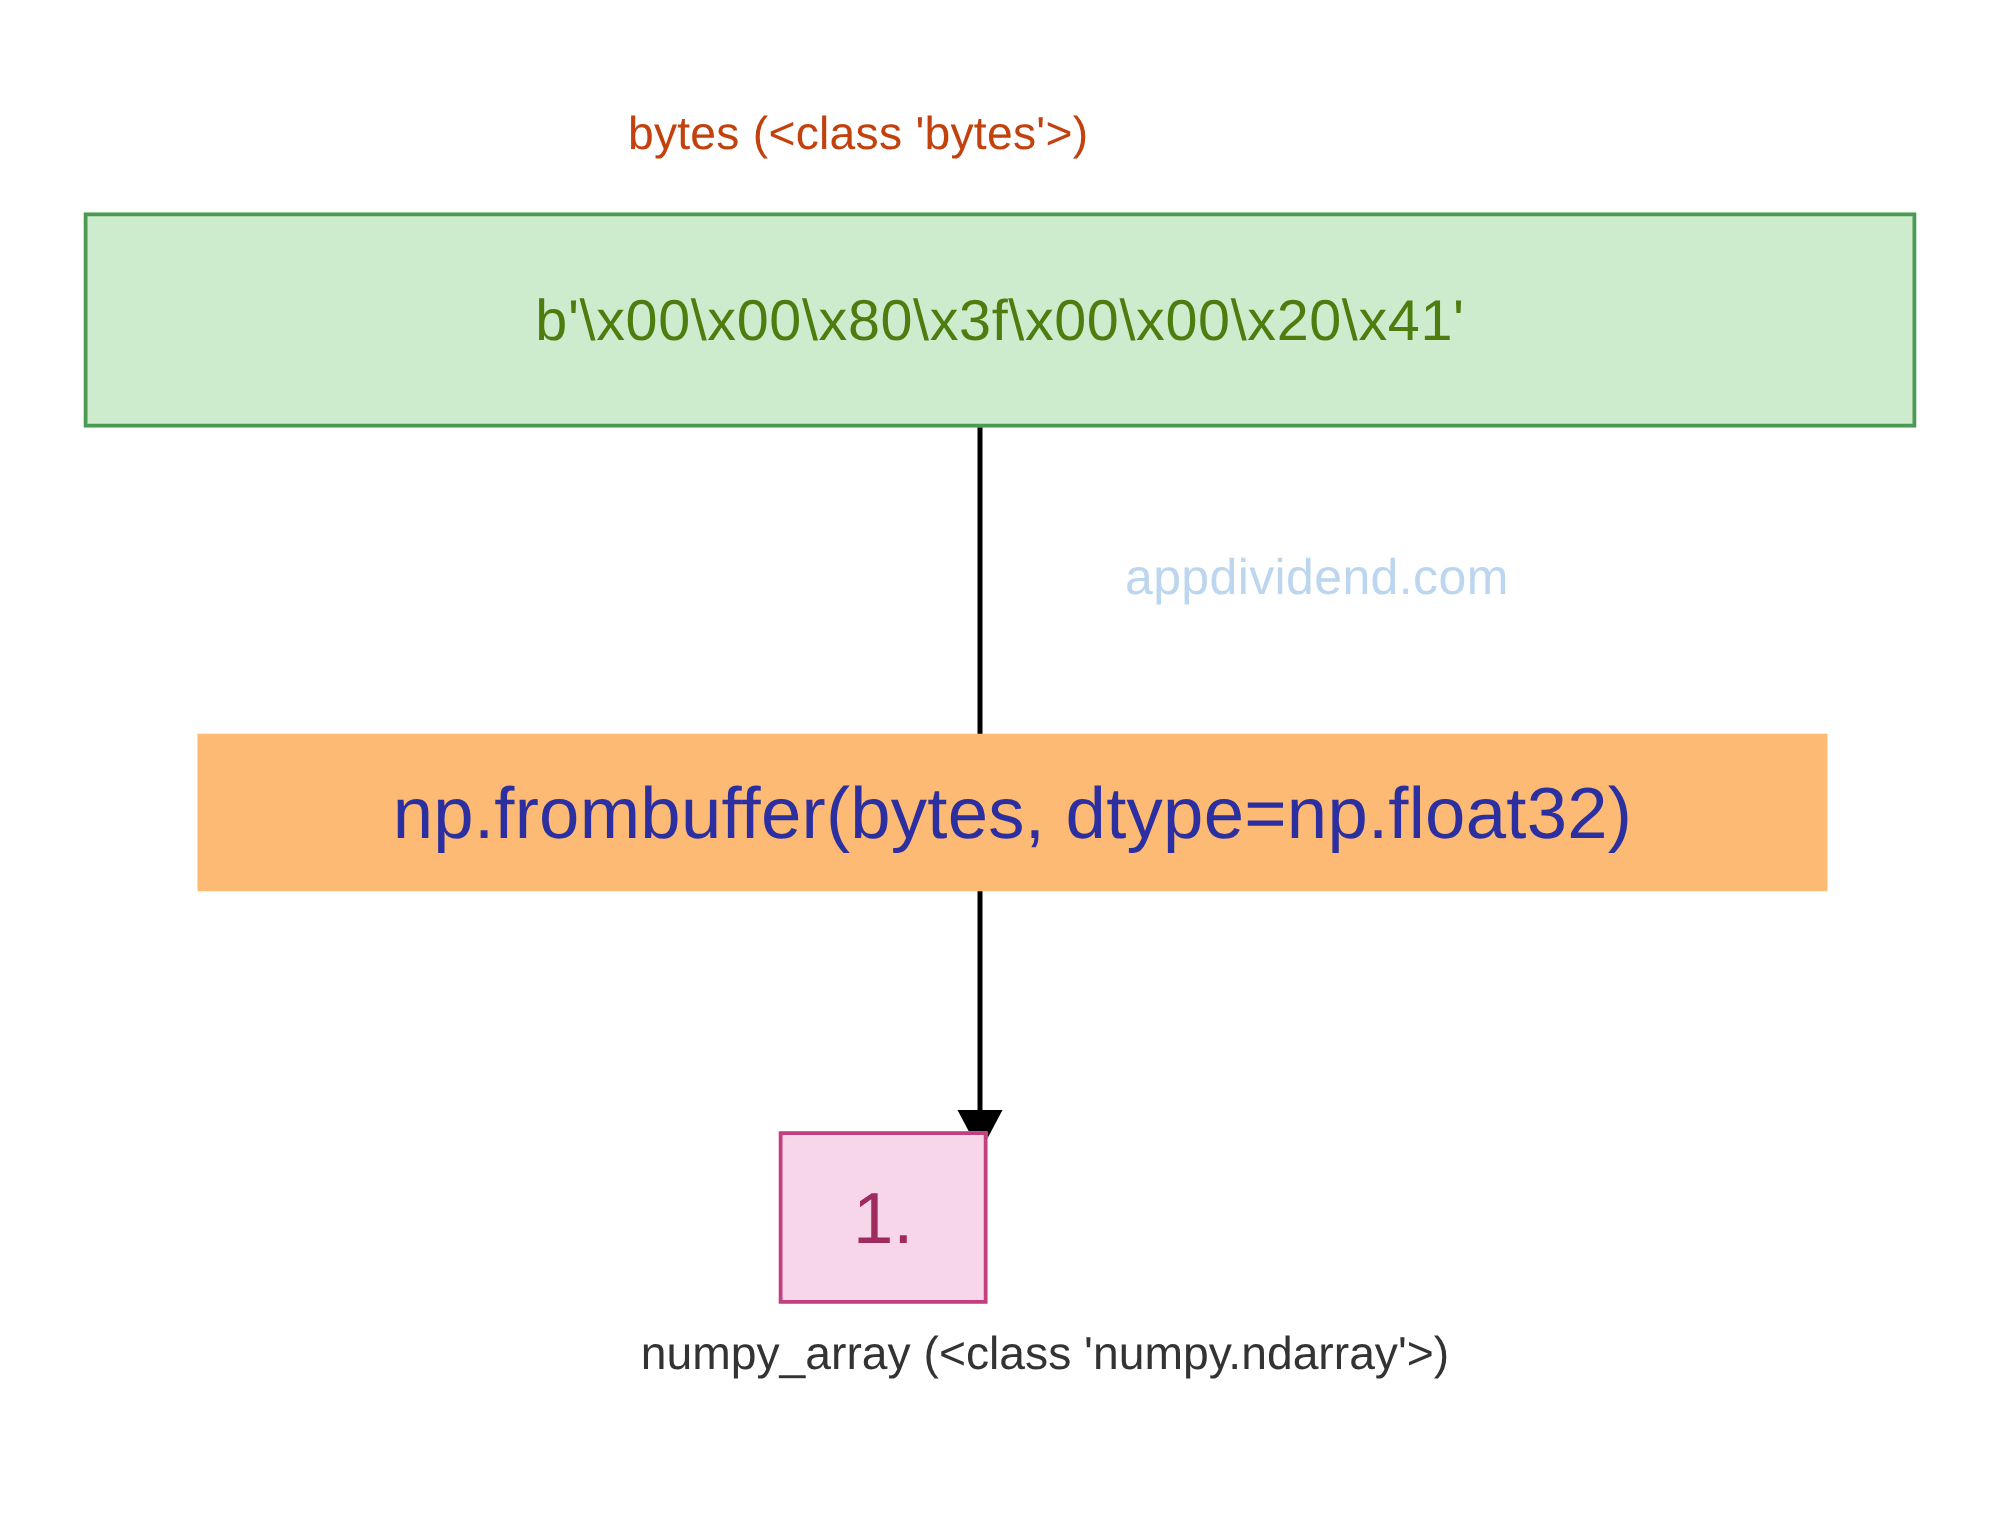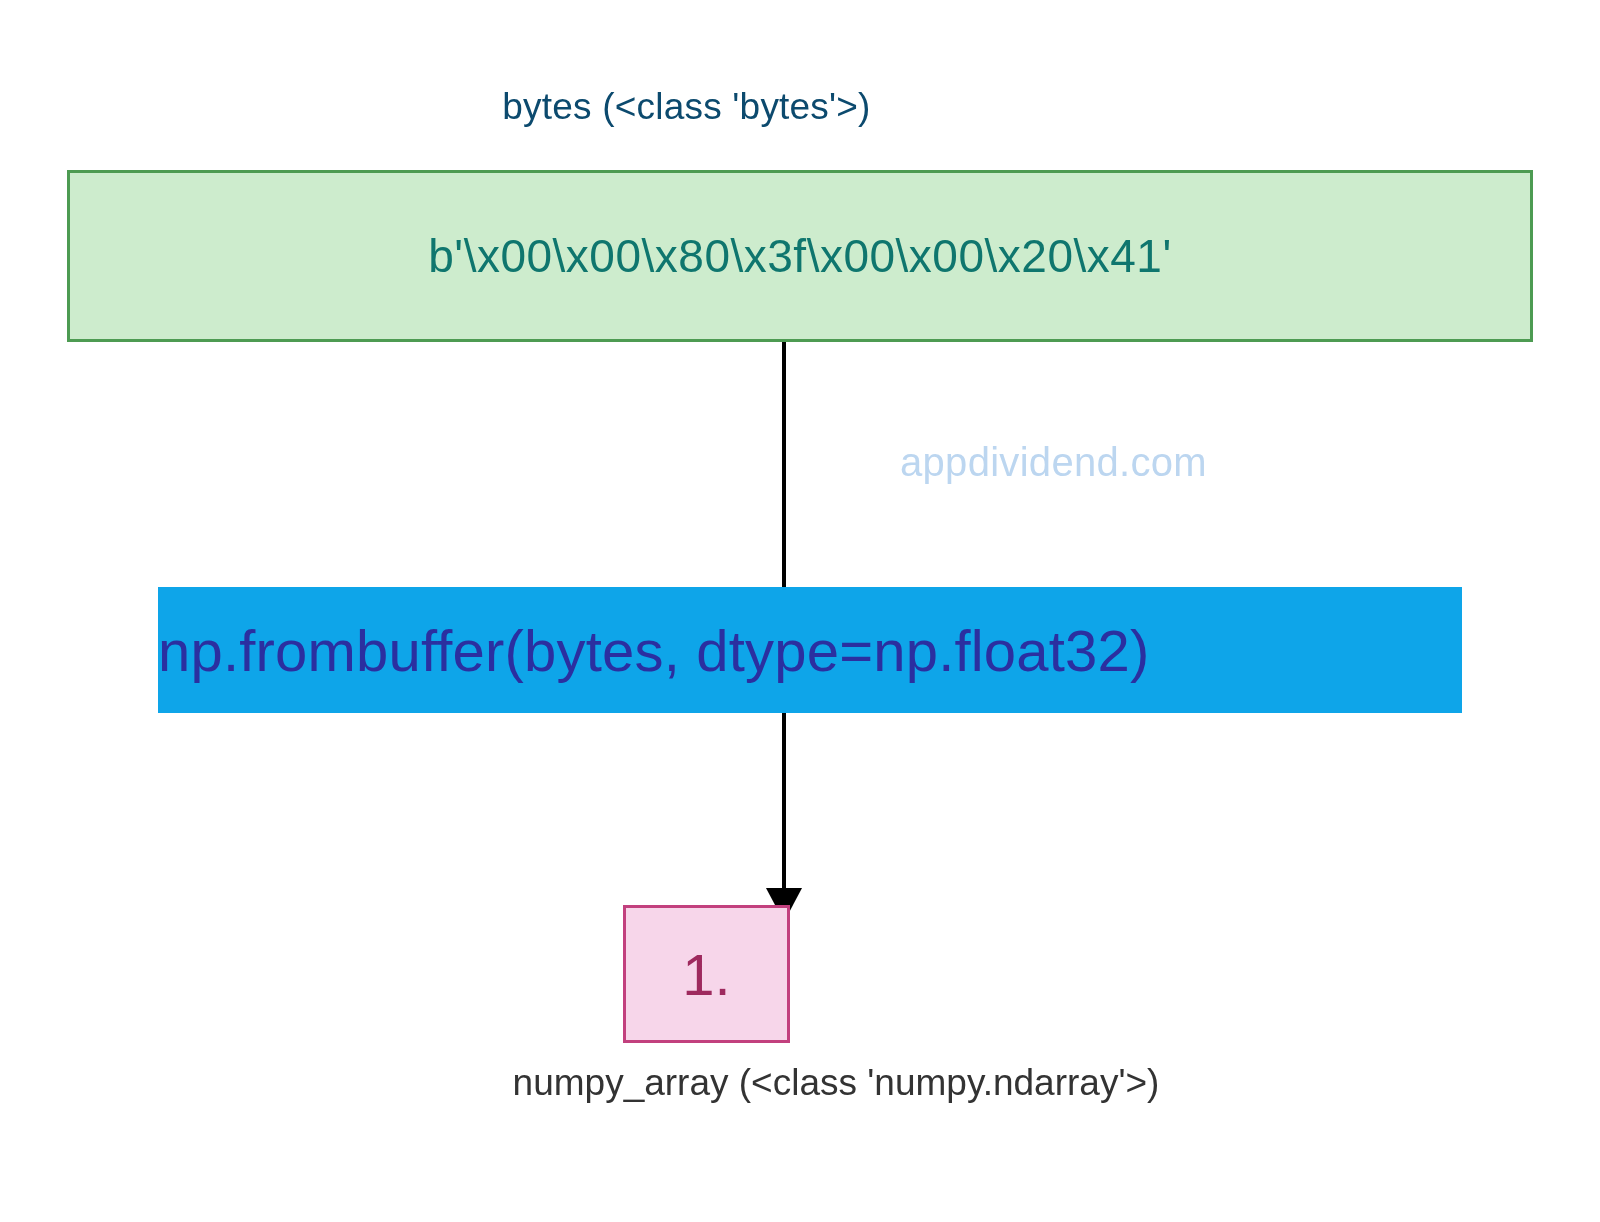--- a/index.html
+++ b/index.html
@@ -21,42 +21,42 @@
   }
 
   
   .top-label {
     position: absolute;
     left: 0;
     top: 86px;
     width: 1373px;
     text-align: center;
     font-size: 37px;
-    color: #0c4a6e;
+    color: #c2410c;
     letter-spacing: 0.2px;
     white-space: nowrap;
   }
 
   
   .bytes-box {
     position: absolute;
     left: 67px;
     top: 170px;
     width: 1466px;
     height: 172px;
     box-sizing: border-box;
     background: #cdeccd;
     border: 3px solid #4d9b52;
     display: flex;
     align-items: center;
     justify-content: center;
   }
   .bytes-text {
     font-size: 46px;
-    color: #0f766e;
+    color: #4d7c0f;
     white-space: nowrap;
     letter-spacing: 0.5px;
   }
 
   
   .connector-1 {
     position: absolute;
     left: 782px;
     top: 342px;
     width: 4px;
@@ -76,24 +76,24 @@
   }
 
   
   .func-box {
     position: absolute;
     left: 158px;
     top: 587px;
     width: 1304px;
     height: 126px;
     box-sizing: border-box;
-    background: #0ea5e9;
+    background: #fdba74;
     display: flex;
     align-items: center;
-    justify-content: flex-start;
+    justify-content: center;
   }
   .func-text {
     font-size: 58px;
     color: #2b2fa0;
     white-space: nowrap;
     letter-spacing: 0.2px;
   }
 
   
   .connector-2 {

